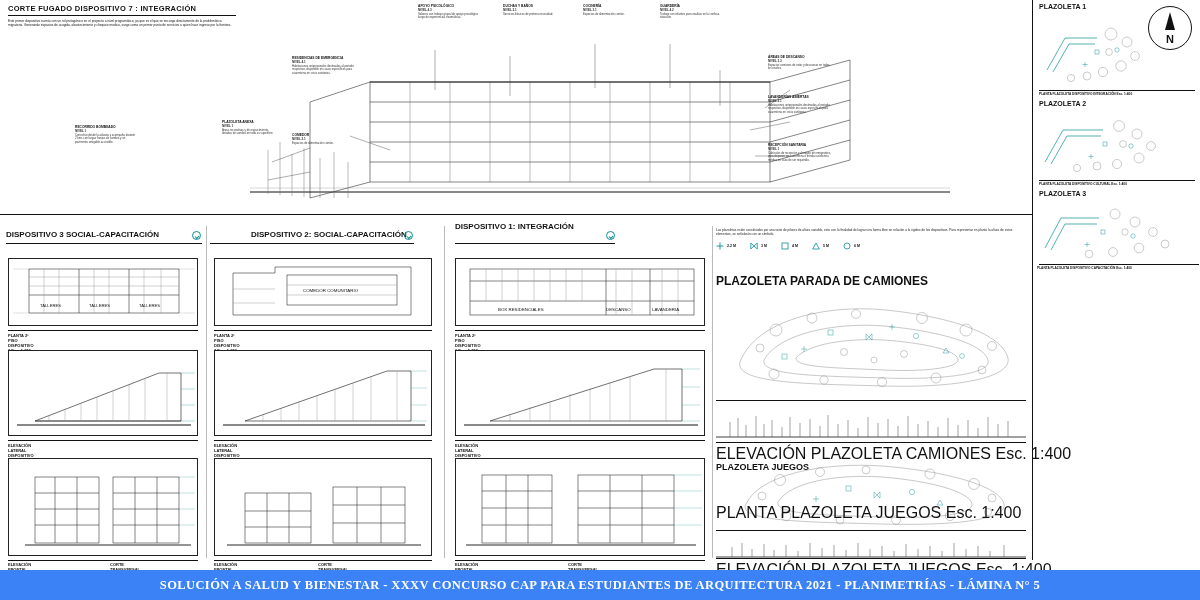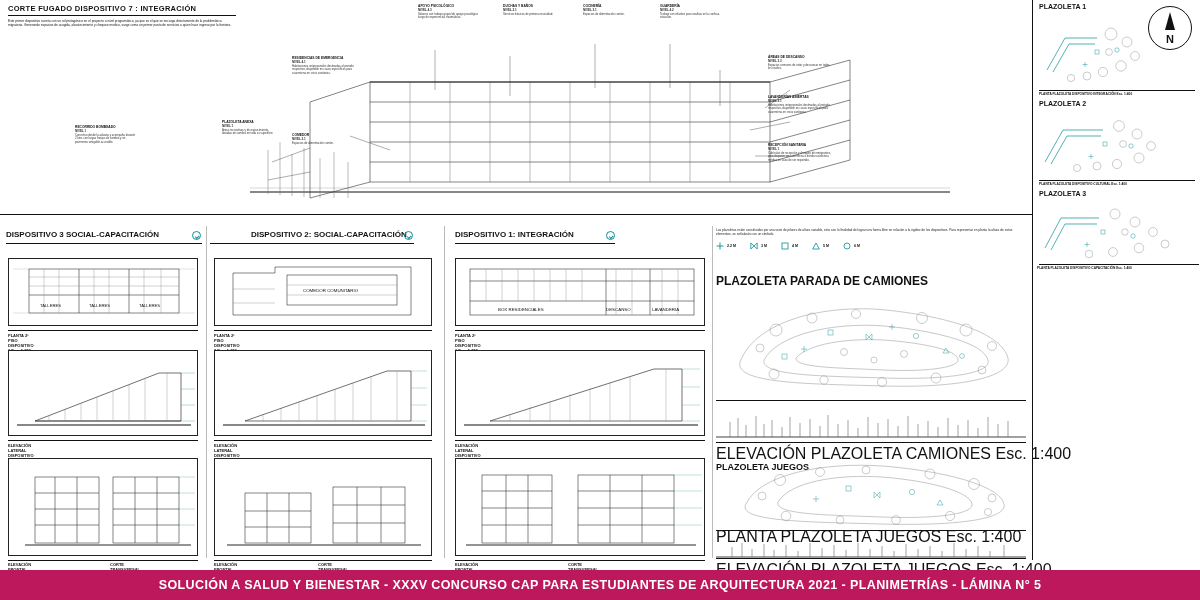--- a/index.html
+++ b/index.html
@@ -69,22 +69,22 @@
   
   #legend { position:absolute; left:716px; top:228px; width:310px; }
   #legend .ltxt { font-size:3.2px; line-height:1.3; color:#222; }
   #legend .row { display:flex; gap:14px; align-items:center; margin-top:6px; }
   #legend .item { display:flex; align-items:center; gap:3px; font-size:3.6px; font-weight:bold; }
 
   .sym { width:8px; height:8px; display:inline-block; position:relative; }
   .sym svg { display:block; }
 
   
-  #footer { position:absolute; left:0; bottom:0; width:1200px; height:30px; background:#be185d; color:#fff;
-            display:flex; align-items:center; justify-content:center; }
+  #footer { position:absolute; left:0; bottom:0; width:1200px; height:30px; background:#3b82f6; color:#fff;
+            display:flex; align-items:center; justify-content:center;font-family:Liberation Serif, serif; }
   #footer span { font-size:12.5px; font-weight:bold; letter-spacing:.4px; }
 
   .plaza-check { display:inline-block; width:9px; height:9px; border-radius:50%; border:1px solid #0b8f94; position:relative; vertical-align:middle;}
   .plaza-check:after { content:""; position:absolute; left:2px; top:3.4px; width:3.2px; height:1.6px; border-left:1px solid #0b8f94; border-bottom:1px solid #0b8f94; transform:rotate(-45deg);}
 </style>
 </head>
 <body>
 
 <div class="sheet">
 
@@ -219,21 +219,21 @@
   </div>
 
   <div class="band-title" style="left:6px; top:230px;">DISPOSITIVO 3 SOCIAL-CAPACITACIÓN</div>
   <span class="plaza-check" style="position:absolute; left:192px; top:231px;"></span>
   <div class="band-rule" style="left:6px; top:243px; width:196px;"></div>
 
   <div class="band-title" style="left:210px; top:230px;padding-left:41px;">DISPOSITIVO 2: SOCIAL-CAPACITACIÓN</div>
   <span class="plaza-check" style="position:absolute; left:404px; top:231px;"></span>
   <div class="band-rule" style="left:210px; top:243px; width:204px;"></div>
 
-  <div class="band-title" style="left:455px; top:230px;text-align:right;">DISPOSITIVO 1: INTEGRACIÓN</div>
+  <div class="band-title" style="left:455px; top:222px;text-align:right;">DISPOSITIVO 1: INTEGRACIÓN</div>
   <span class="plaza-check" style="position:absolute; left:606px; top:231px;"></span>
   <div class="band-rule" style="left:455px; top:243px; width:160px;"></div>
 
   <div class="blk">
     <div class="frame" style="left:8px; top:258px; width:190px; height:68px;">
       <svg width="190" height="68" viewBox="0 0 190 68">
         <g stroke="#333" fill="none" stroke-width="0.6">
           <rect x="20" y="10" width="150" height="44"></rect>
           <line x1="70" y1="10" x2="70" y2="54"></line>
           <line x1="120" y1="10" x2="120" y2="54"></line>
@@ -654,21 +654,21 @@
         <line x1="100" y1="44" x2="100" y2="50"></line>
           <line x1="97" y1="47" x2="103" y2="47"></line>
         <rect x="130" y="34" width="5" height="5"></rect>
         <circle cx="196" cy="40" r="2.6"></circle>
         <path d="M224 48 L227 53 L221 53 Z"></path>
         <path d="M158 40 L164 46 M164 40 L158 46 M158 40 L158 46 M164 40 L164 46"></path>
       </g>
     </svg>
   </div>
   <div class="hline" style="left:716px; top:530px; width:310px;"></div>
-  <div class="lbl" style="position:absolute; left:716px; top:528px;">PLANTA PLAZOLETA JUEGOS Esc. 1:400</div>
+  <div class="lbl" style="position:absolute; left:716px; top:504px;">PLANTA PLAZOLETA JUEGOS Esc. 1:400</div>
 
   <div class="frame" style="position:absolute; left:716px; top:540px; width:310px; height:20px; border:0;">
     <svg width="310" height="20" viewBox="0 0 310 20">
       <line x1="0" y1="17" x2="310" y2="17" stroke="#111" stroke-width="0.8"></line>
       <g stroke="#444" stroke-width="0.5">
         <line x1="16" y1="7" x2="16" y2="17"></line>
           <line x1="26" y1="3" x2="26" y2="17"></line>
           <line x1="36" y1="9" x2="36" y2="17"></line>
         <line x1="48" y1="4" x2="48" y2="17"></line>
           <line x1="58" y1="10" x2="58" y2="17"></line>

